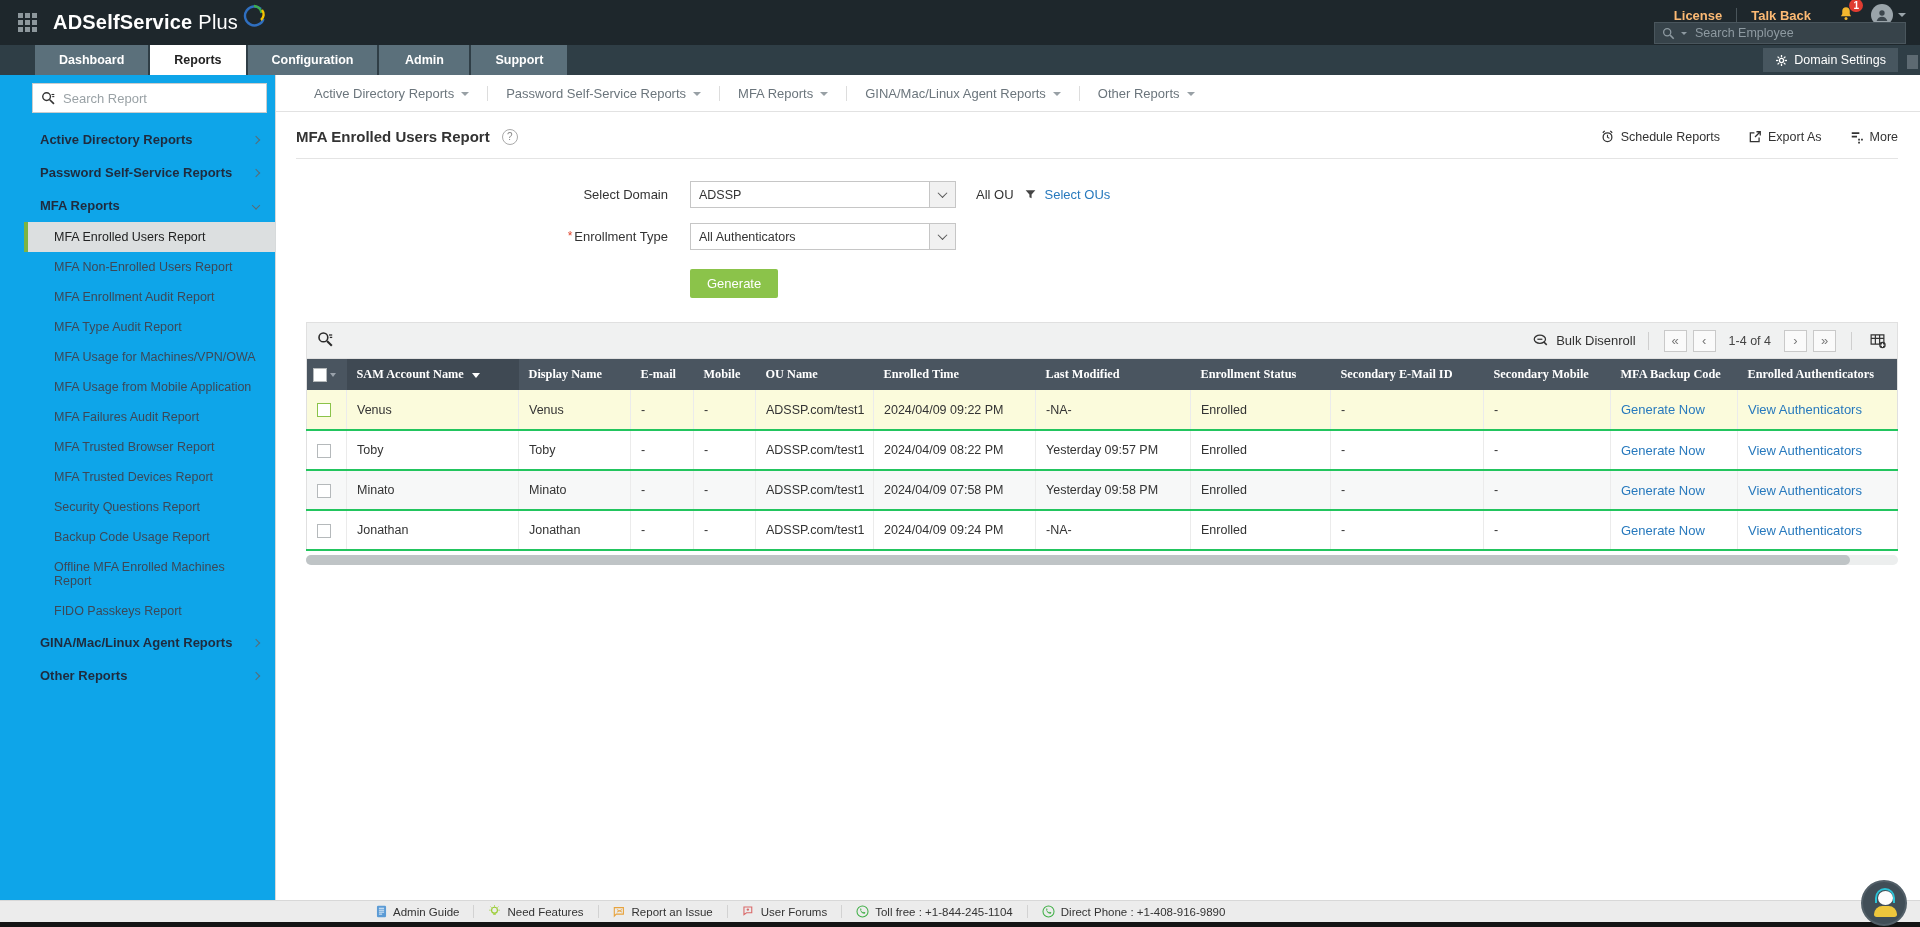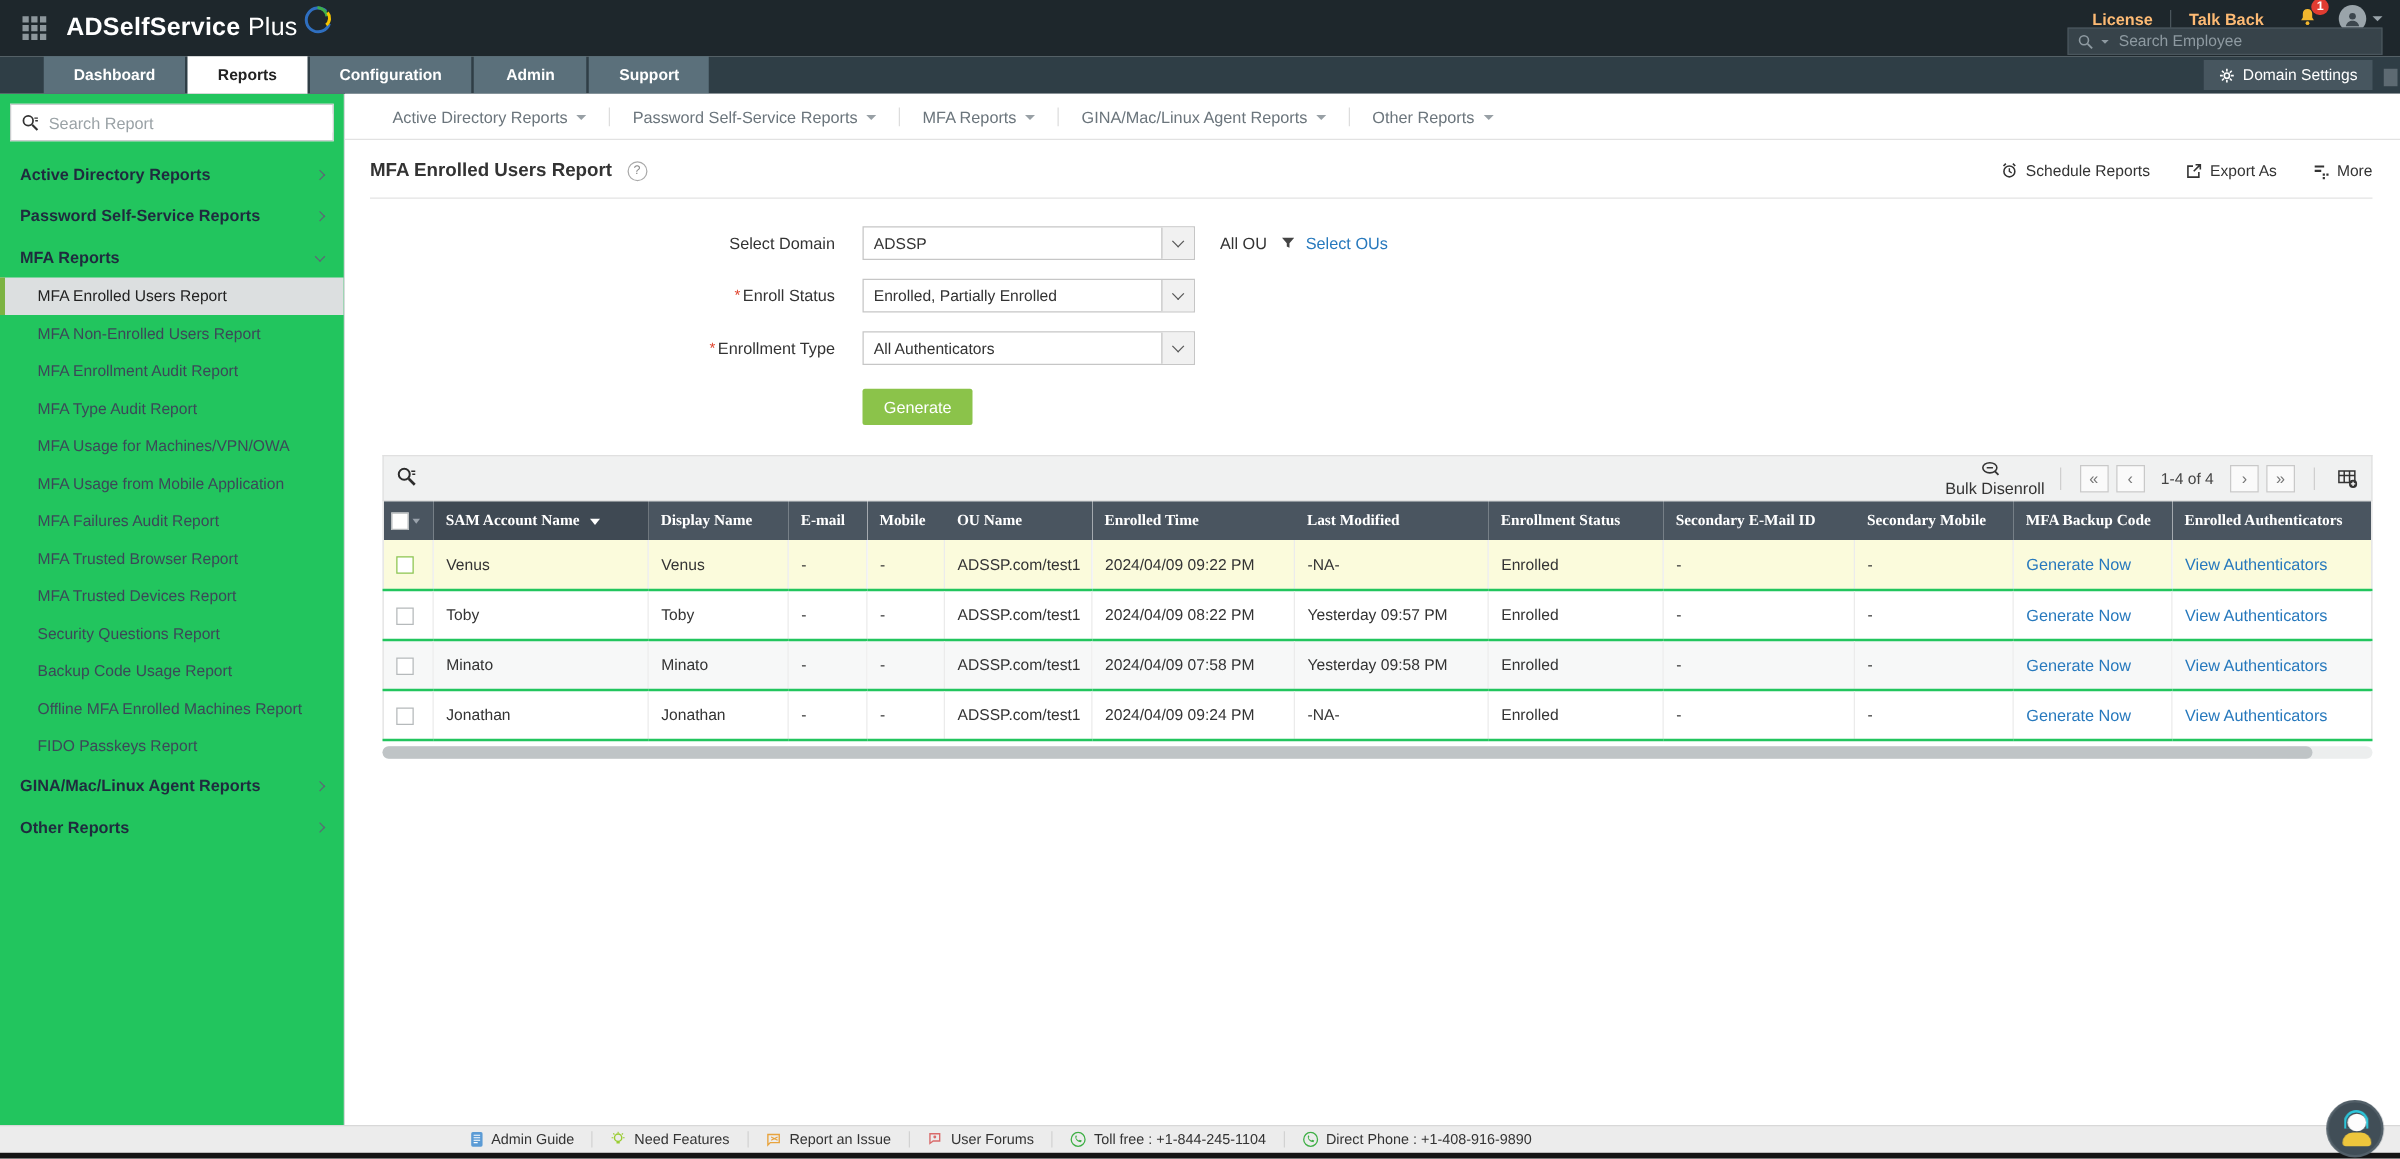--- a/index.html
+++ b/index.html
@@ -30,21 +30,21 @@
   .nav-row { height:30px; background:#2f3e46; display:flex; align-items:stretch; position:relative; }
   .tabs { display:flex; margin-left:35px; }
   .tab { min-width:90px; padding:0 24px; background:#5b707b; color:#fff; font-size:12.5px; font-weight:bold; display:flex; align-items:center; justify-content:center; margin-right:2px; cursor:pointer; }
   .tab.active { background:#fff; color:#222; }
   .domain-chip { position:absolute; right:22px; top:3px; bottom:3px; background:#47565f; color:#fff; font-size:12.5px; display:flex; align-items:center; padding:0 12px; cursor:pointer; }
   .domain-chip svg { margin-right:6px; }
   .scroll-corner { position:absolute; right:2px; top:10px; width:11px; height:14px; background:#5d6a72; }
 
   
   .body-row { display:flex; height:825px; }
-  .sidebar { width:276px; background:#22c55e; border-right:1px solid #d7dadb; overflow:hidden; }
+  .sidebar { width:276px; background:#0ea5e9; border-right:1px solid #d7dadb; overflow:hidden;padding-left:24px; }
   .main { flex:1; background:#fff; position:relative; overflow:hidden; }
 
   
   .sb-search { margin:8px 8px 10px 8px; height:30px; background:#fff; border:1px solid #c9cdce; display:flex; align-items:center; }
   .sb-search input { flex:1; border:none; outline:none; font-size:13px; color:#555; }
   .sb-search input::placeholder { color:#9aa2a6; }
   .sb-search .mag { margin:0 8px; display:flex; }
   .sb-item { position:relative; cursor:pointer; color:#233041; }
   .sb-item.group { font-weight:bold; font-size:13px; padding:9px 16px; color:#1f2b3e; }
   .sb-item.sub { font-size:12.5px; padding:8px 16px 8px 30px; color:#3c4858; }
@@ -80,21 +80,21 @@
   .ou-group { display:flex; align-items:center; margin-left:20px; }
   .ou-label { font-size:13px; color:#333; }
   .funnel { margin:0 8px 0 10px; cursor:pointer; display:flex; }
   .link { color:#2779bd; cursor:pointer; text-decoration:none; font-size:13px; }
   .generate-btn { margin-left:414px; margin-top:4px; background:#8bc34a; color:#fff; border:none; font-size:13px; padding:7px 17px; border-radius:2px; cursor:pointer; font-family:Liberation Sans, sans-serif; }
 
   
   .table-wrap { margin:24px 22px 0 30px; }
   .tbl-toolbar { height:36px; background:#f0f1f1; border:1px solid #e0e0e0; border-bottom:none; display:flex; align-items:center; padding:0 10px; }
   .tbl-toolbar .right { margin-left:auto; display:flex; align-items:center; }
-  .bulk { display:flex; align-items:center; font-size:13px; color:#333; cursor:pointer;flex-direction:column; }
+  .bulk { display:flex; align-items:center; font-size:13px; color:#333; cursor:pointer; }
   .bulk svg { margin-right:7px; }
   .tb-sep { width:1px; height:18px; background:#cfcfcf; margin:0 12px; }
   .pg-btn { width:23px; height:22px; border:1px solid #c9c9c9; background:#fafafa; color:#777; font-size:13px; display:flex; align-items:center; justify-content:center; margin:0 3px; cursor:pointer; }
   .pg-info { font-size:12.5px; color:#444; margin:0 10px; }
   .col-icon { margin-left:4px; cursor:pointer; display:flex; }
 
   table.grid { width:100%; border-collapse:collapse; table-layout:fixed; border:1px solid #e0e0e0; }
   .grid th { background:#4a5560; color:#fff; font-size:12.3px; font-weight:bold; text-align:left; padding:8px 10px; height:30px; white-space:nowrap; overflow:hidden;font-family:Liberation Serif, serif; }
   .grid th.th-check { padding:8px 6px; }
   .grid th.th-sam { background:#3f4953; cursor:pointer; }
@@ -301,29 +301,20 @@
             </span>
         </div>
         <div class="ou-group">
           <span class="ou-label">All OU</span>
           <span class="funnel">
             <svg width="13" height="13" viewBox="0 0 24 24" fill="#444">
                 <path d="M3 4h18l-7 8v7l-4-2v-5z"></path>
               </svg>
           </span>
           <a class="link">Select OUs</a>
-        </div>
-      </div>
-      <div class="form-row">
-        <span class="form-label"><span class="req">*</span><span>Enroll Status</span></span>
-        <div class="selectbox">
-          <span class="val">Enrolled, Partially Enrolled</span>
-          <span class="dd">
-              <i></i>
-            </span>
         </div>
       </div>
       <div class="form-row">
         <span class="form-label"><span class="req">*</span><span>Enrollment Type</span></span>
         <div class="selectbox">
           <span class="val">All Authenticators</span>
           <span class="dd">
               <i></i>
             </span>
         </div>

